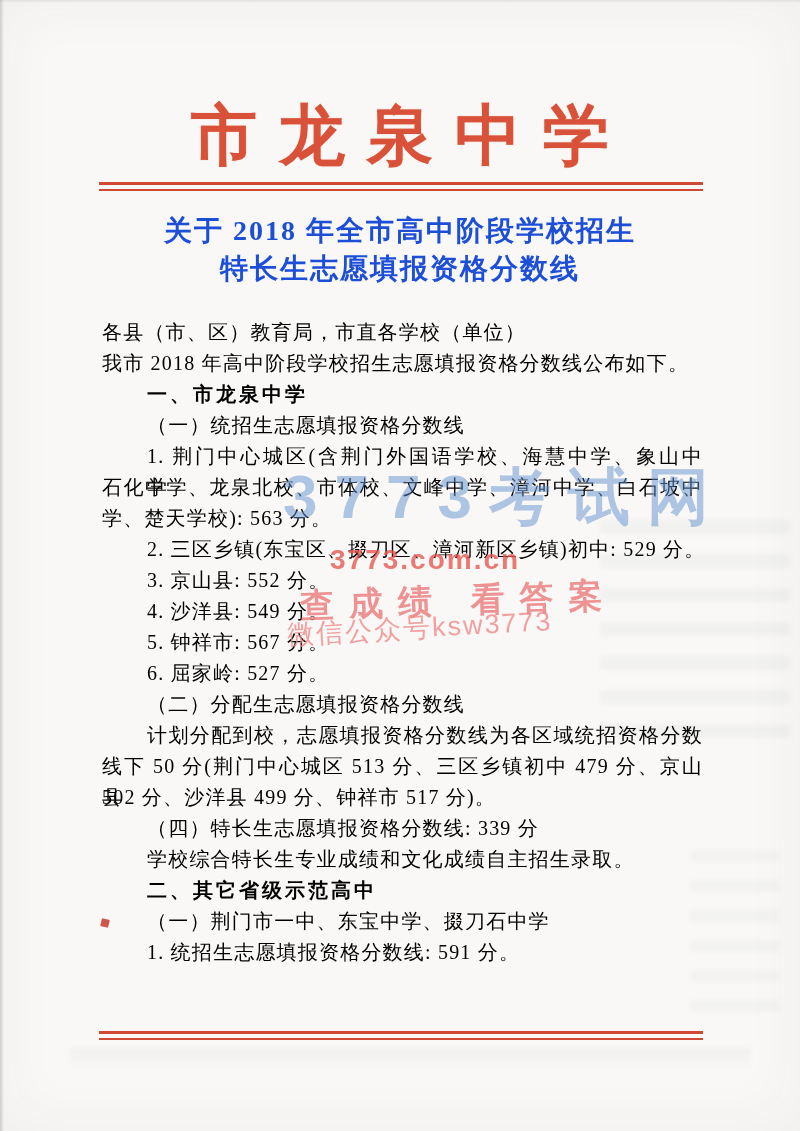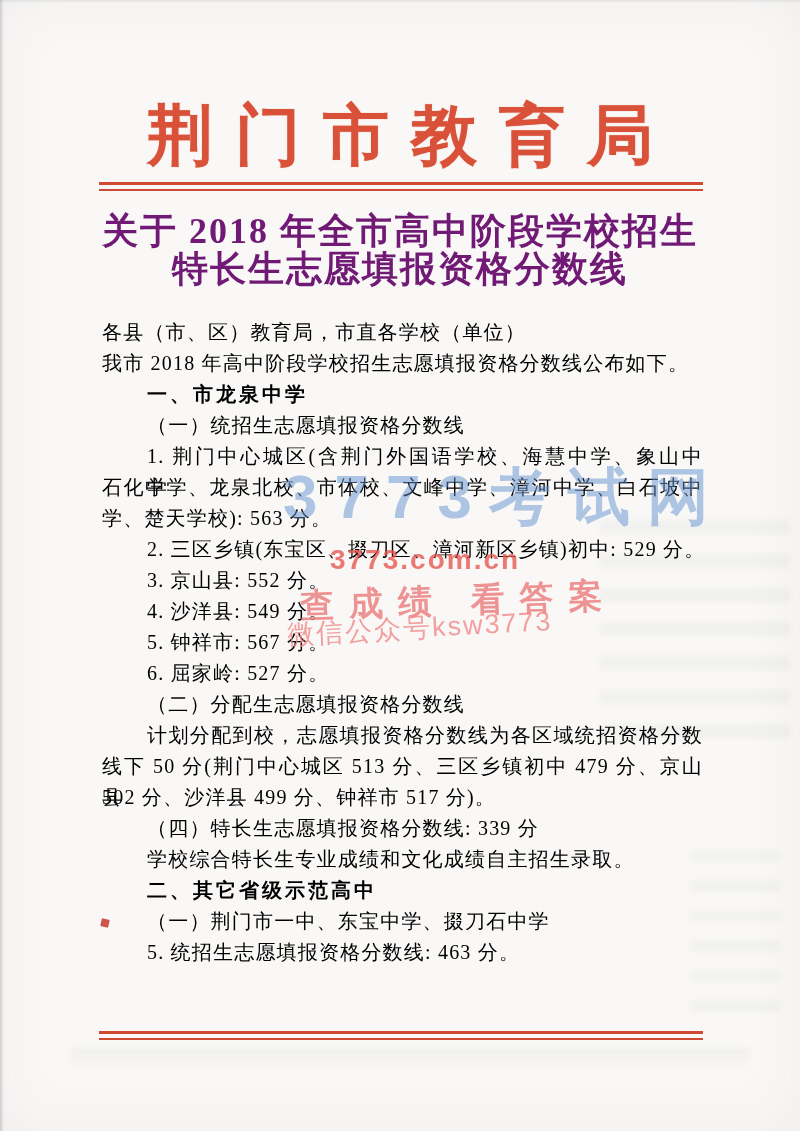--- a/index.html
+++ b/index.html
@@ -31,21 +31,21 @@
     text-shadow:0 0 1px rgba(216,81,56,0.6);
   }
   .rule{position:absolute;left:99px;width:604px;height:4px;
     border-top:3px solid #d04a33;border-bottom:2px solid #d04a33;}
   .rule-top{top:182px;}
   .rule-bottom{top:1031px;}
 
   
   .doc-title{
     position:absolute;top:212px;left:100px;width:600px;text-align:center;
-    font-size:36px;line-height:38px;font-weight:700;color:#701a75;
+    font-size:28px;line-height:38px;font-weight:700;color:#1d4ed8;
     letter-spacing:2px;
   }
 
   
   .doc-body{
     position:absolute;left:102px;top:317px;width:601px;
     font-size:20px;color:#000000;letter-spacing:1.2px;
   }
   .doc-body p{margin:0;height:31px;line-height:31px;white-space:nowrap;overflow:visible;}
   .doc-body p.ind{padding-left:45px;}
@@ -73,21 +73,21 @@
 <body>
 
 <div class="page">
 
   <div class="edge-left"></div>
   <div class="edge-top"></div>
   <div class="smudge sm1"></div>
   <div class="smudge sm2"></div>
   <div class="smudge sm3"></div>
 
-  <div class="letterhead">荆门市教育局</div>
+  <div class="letterhead">市龙泉中学</div>
 
   <div class="rule rule-top"></div>
 
   <div class="doc-title">
     <div>关于 2018 年全市高中阶段学校招生</div>
     <div>特长生志愿填报资格分数线</div>
   </div>
 
   <div class="doc-body">
     <p>各县（市、区）教育局，市直各学校（单位）</p>
@@ -103,21 +103,21 @@
     <p class="ind">5. 钟祥市: 567 分。</p>
     <p class="ind">6. 屈家岭: 527 分。</p>
     <p class="ind">（二）分配生志愿填报资格分数线</p>
     <p class="ind fill">计划分配到校，志愿填报资格分数线为各区域统招资格分数</p>
     <p class="fill">线下 50 分(荆门中心城区 513 分、三区乡镇初中 479 分、京山县</p>
     <p>502 分、沙洋县 499 分、钟祥市 517 分)。</p>
     <p class="ind">（四）特长生志愿填报资格分数线: 339 分</p>
     <p class="ind">学校综合特长生专业成绩和文化成绩自主招生录取。</p>
     <p class="ind hei">二、其它省级示范高中</p>
     <p class="ind">（一）荆门市一中、东宝中学、掇刀石中学</p>
-    <p class="ind">5. 统招生志愿填报资格分数线: 463 分。</p>
+    <p class="ind">1. 统招生志愿填报资格分数线: 591 分。</p>
   </div>
 
   <div class="wm wm-site">3773考试网</div>
   <div class="wm wm-url">3773.com.cn</div>
   <div class="wm wm-slogan">查成绩 看答案</div>
   <div class="wm wm-wechat">微信公众号ksw3773</div>
 
   <div class="pen-mark"></div>
 
   <div class="rule rule-bottom"></div>

